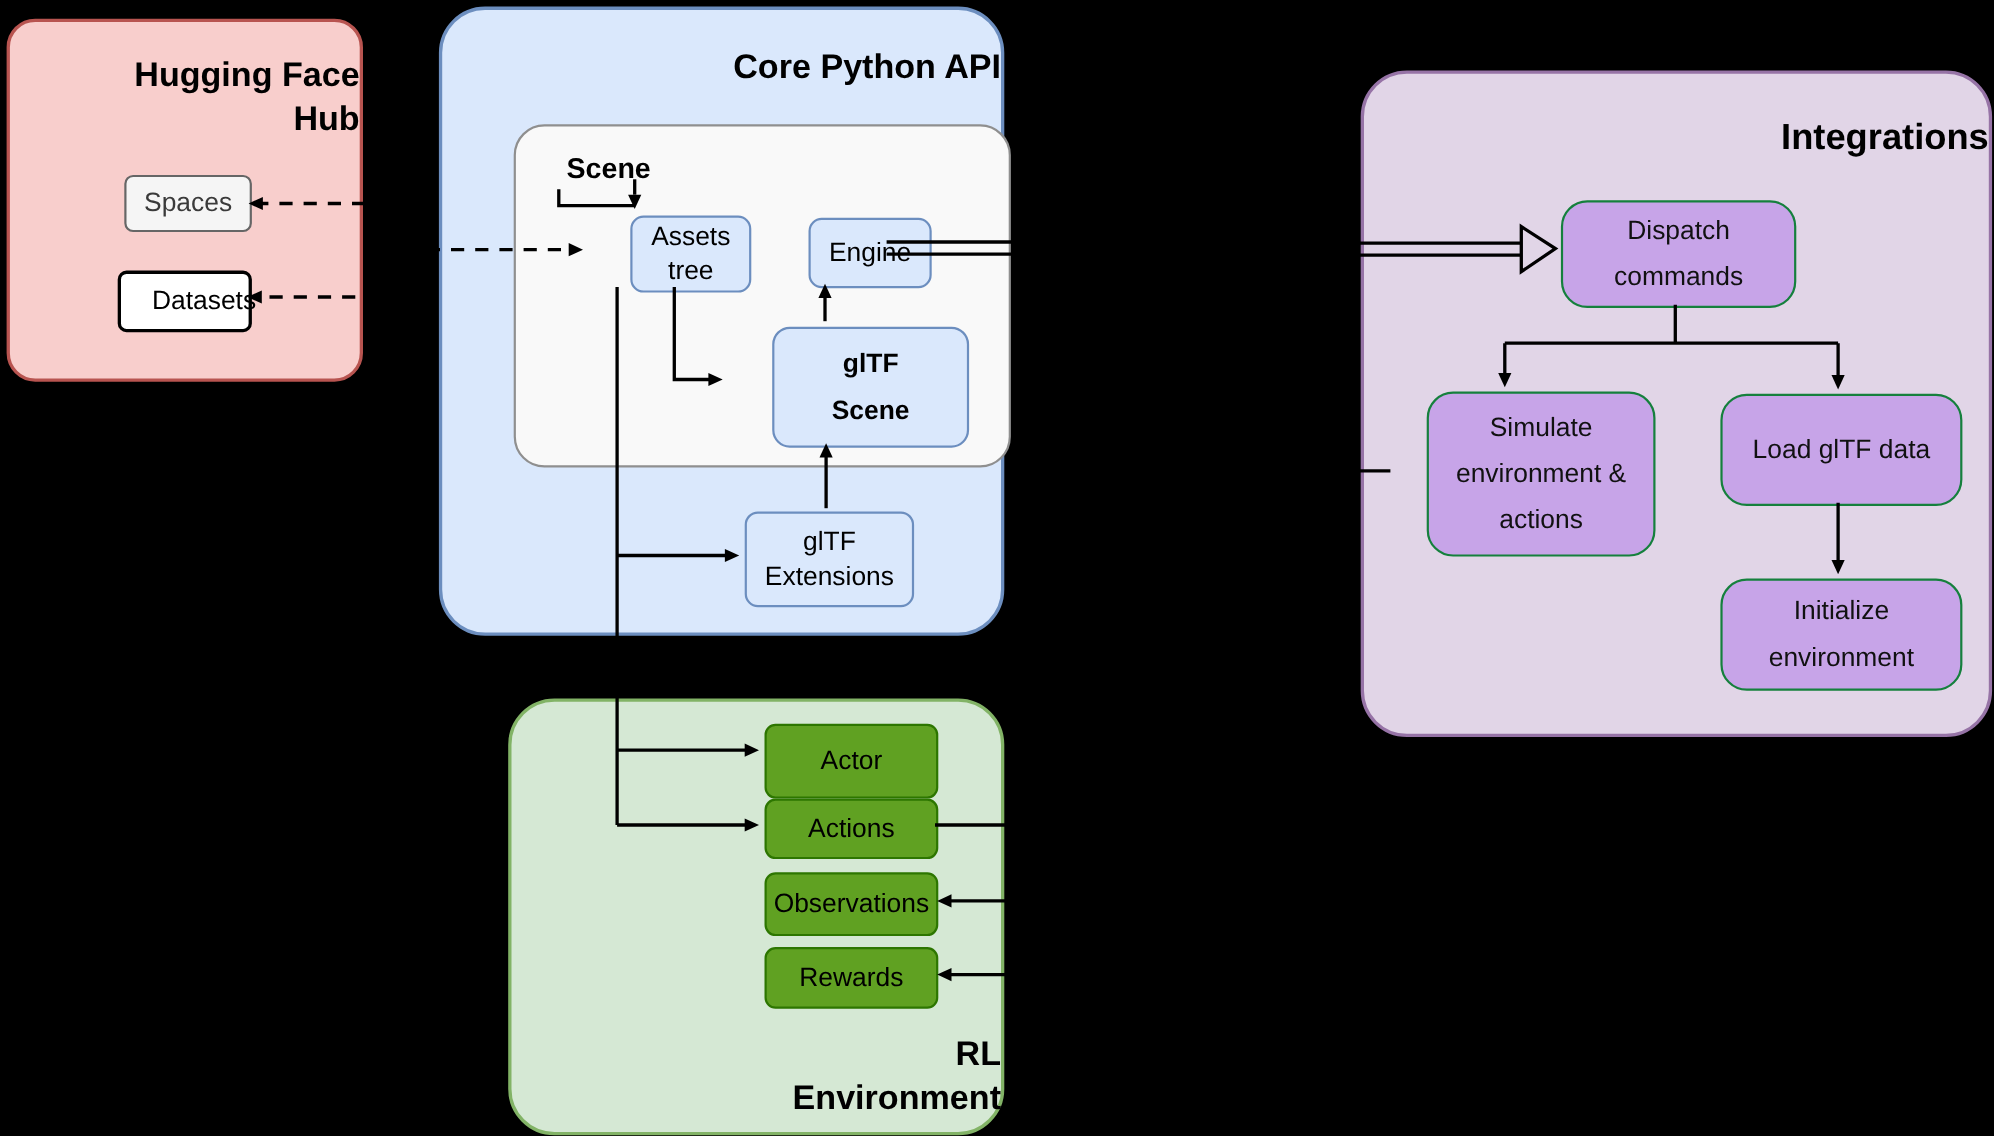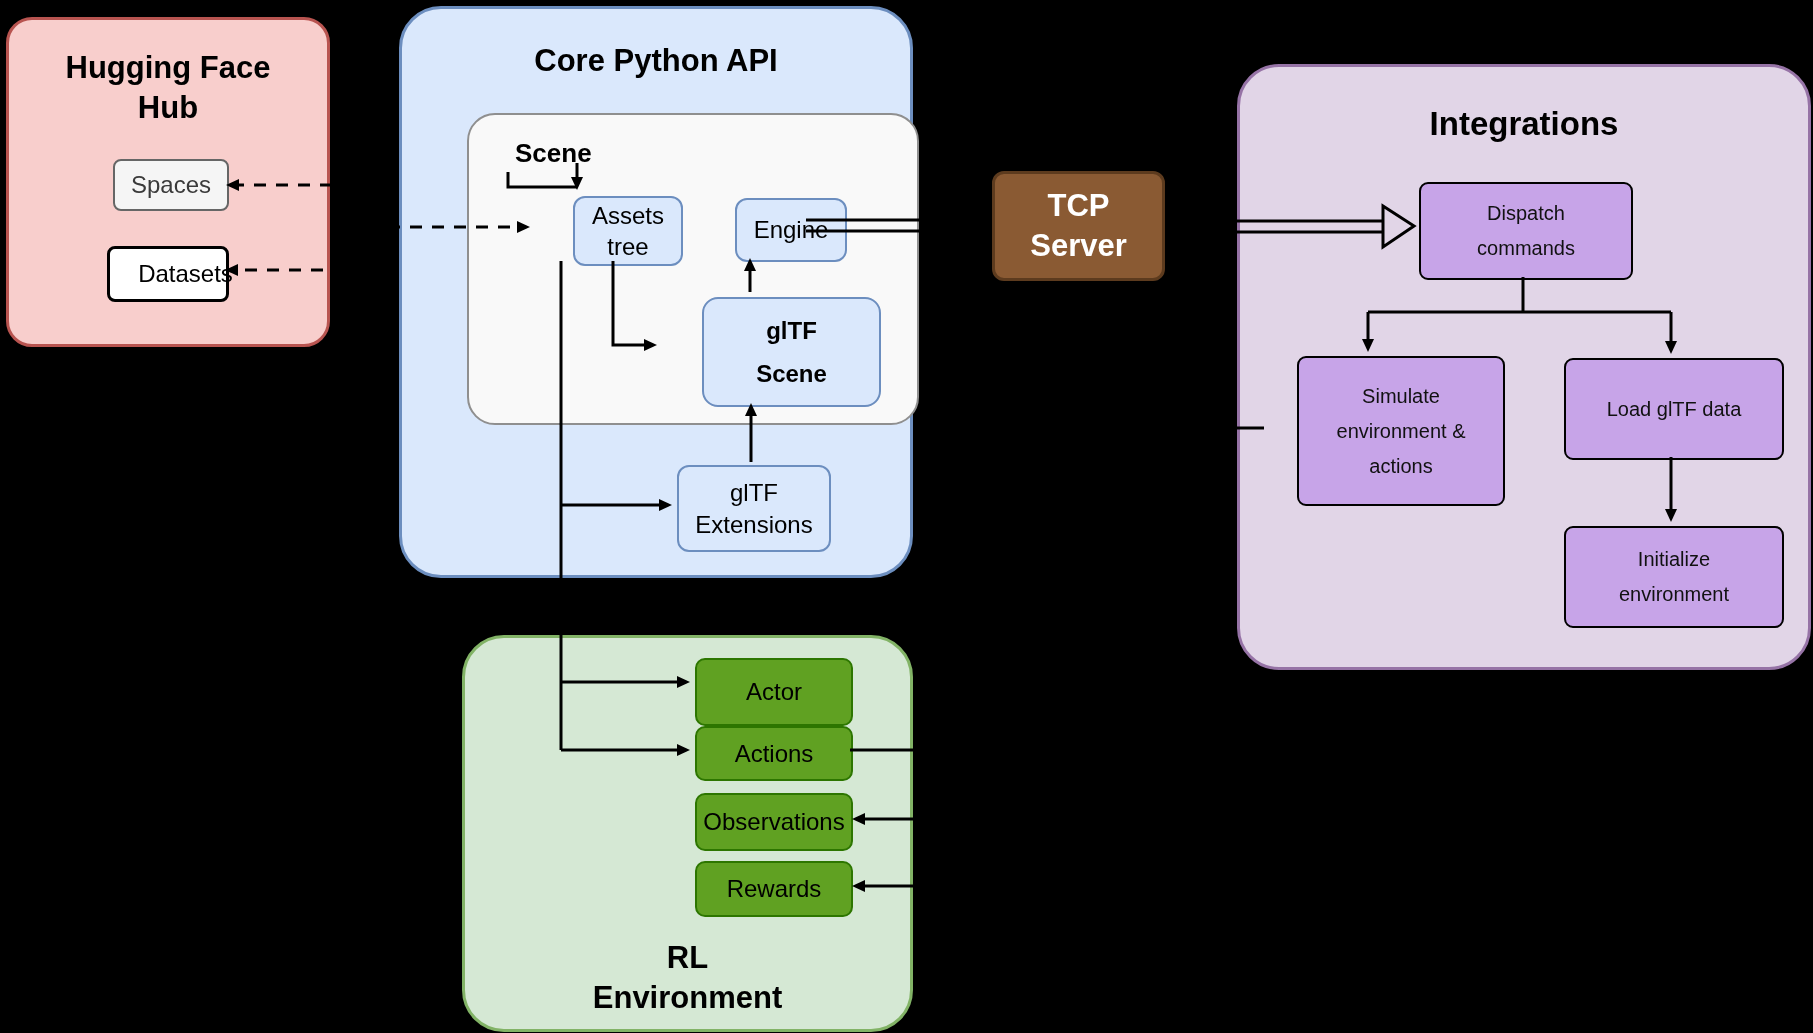--- a/index.html
+++ b/index.html
@@ -12,26 +12,26 @@
   
   .hf-hub{background:#f8cecc;border:3px solid #b85450;border-radius:26px;}
   .core-api{background:#dae8fc;border:3px solid #6c8ebf;border-radius:42px;}
   .scene-box{background:#f9f9f9;border:2px solid #8f8f8f;border-radius:28px;margin-left:36px;}
   .integrations{background:#e1d5e7;border:3px solid #9673a6;border-radius:42px;}
   .rl-env{background:#d5e8d4;border:3px solid #82b366;border-radius:42px;}
   .tcp{background:#8a5a33;border:3px solid #5d3b1e;border-radius:12px;color:#fff;font-weight:bold;font-size:31px;line-height:1.3;}
   
   .blue-node{background:#dae8fc;border:2px solid #6c8ebf;border-radius:12px;font-size:24px;line-height:1.3;}
   .gltf-scene{border-radius:16px;font-weight:bold;line-height:1.8;}
-  .purple-node{background:#c7a4e8;border:2px solid #000000;border-radius:9px;font-size:20px;line-height:1.75;color:#111;}
+  .purple-node{background:#c7a4e8;border:2px solid #15803d;border-radius:24px;font-size:24px;line-height:1.75;color:#111;}
   .green-node{background:#60a122;border:2px solid #2d7600;border-radius:10px;font-size:24px;color:#000;}
   .gray-node{background:#f5f5f5;border:2px solid #666666;border-radius:8px;font-size:24px;color:#3a3a3a;}
   .white-node{background:#ffffff;border:3px solid #000000;border-radius:8px;font-size:24px;color:#000;padding-left:35px;}
   
-  .big-title{font-weight:bold;font-size:31px;line-height:1.28;text-align:center;white-space:pre-line;color:#000;width:100%;}
+  .big-title{font-weight:bold;font-size:31px;line-height:1.28;text-align:right;white-space:pre-line;color:#000;width:100%;}
   .scene-label{font-weight:bold;font-size:26px;color:#000;}
   .overlay{position:absolute;left:0;top:0;pointer-events:none;}
 </style>
 </head>
 <body>
 
 <div class="page">
 
   <div class="abs hf-hub" style="left:6px;top:17px;width:324px;height:330px;">
     <div class="abs big-title" style="top:28px;left:0;">Hugging Face
@@ -47,22 +47,20 @@
       <div class="abs node blue-node" style="left:104px;top:81px;width:110px;height:70px;">Assets
 tree</div>
       <div class="abs node blue-node" style="left:266px;top:83px;width:112px;height:64px;">Engine</div>
       <div class="abs node blue-node gltf-scene" style="left:233px;top:182px;width:179px;height:110px;">glTF
 Scene</div>
     </div>
     <div class="abs node blue-node" style="left:275px;top:456px;width:154px;height:87px;">glTF
 Extensions</div>
   </div>
 
-  <div class="abs node tcp" style="left:992px;top:171px;width:173px;height:110px;">TCP
-Server</div>
 
   <div class="abs integrations" style="left:1237px;top:64px;width:574px;height:606px;">
     <div class="abs big-title" style="top:36px;left:0;font-size:33px;">Integrations</div>
     <div class="abs node purple-node" style="left:179px;top:115px;width:214px;height:98px;">Dispatch
 commands</div>
     <div class="abs node purple-node" style="left:27px;top:289px;width:208px;height:150px;margin-left:30px;">Simulate
 environment &amp;
 actions</div>
     <div class="abs node purple-node" style="left:324px;top:291px;width:220px;height:102px;">Load glTF data</div>
     <div class="abs node purple-node" style="left:324px;top:459px;width:220px;height:102px;">Initialize

